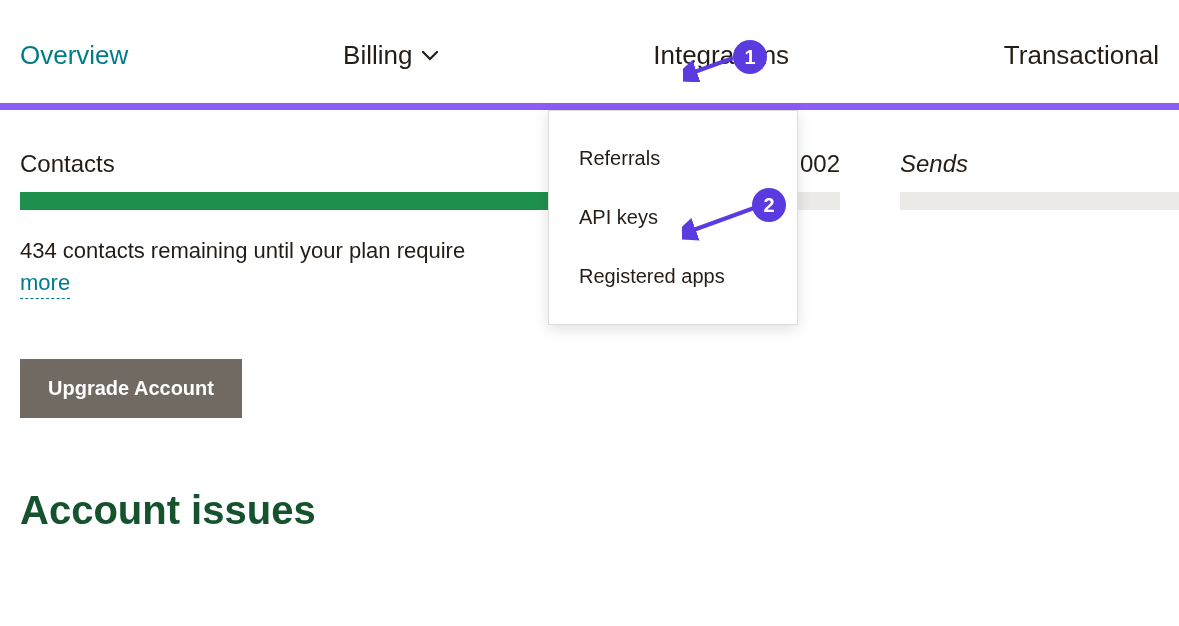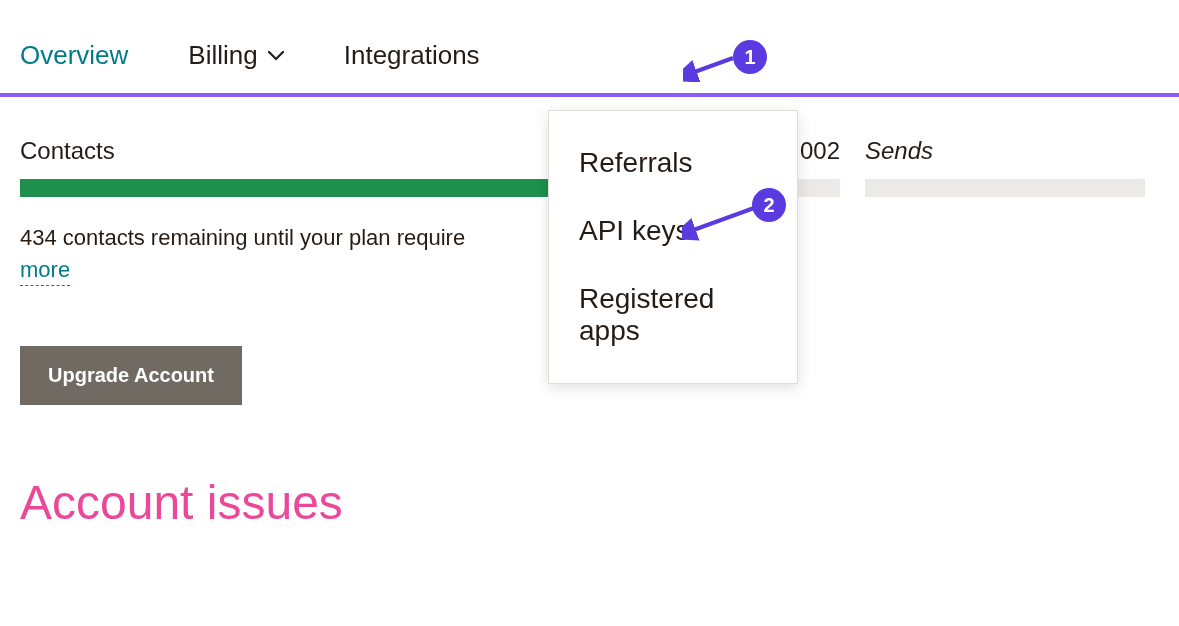--- a/index.html
+++ b/index.html
@@ -9,42 +9,43 @@
     color: #241c15;
     width: 1179px;
     height: 626px;
     position: relative;
     overflow: hidden;
   }
   .tabs {
     display: flex;
     align-items: center;
     gap: 60px;
-    padding: 40px 20px 22px 20px;
-    border-bottom: 4px solid #8b5cf6;
+    padding: 40px 20px 32px 20px;
+    border-bottom: 7px solid #8b5cf6;
+    justify-content: space-between;
   }
   .tab {
     font-size: 26px;
     font-weight: 500;
     color: #241c15;
     cursor: pointer;
     display: flex;
     align-items: center;
     gap: 10px;
   }
   .tab.active { color: #007c89; }
   .tab.open { color: #007c89; }
   .chev {
     display: inline-block;
   }
   .chev svg { display: block; }
   .stats {
     display: flex;
     padding: 40px 20px 0 20px;
-    gap: 25px;
+    gap: 60px;
   }
   .stat-col { flex: 0 0 auto; }
   .stat-col.contacts { width: 820px; }
   .stat-col.sends { width: 280px; font-style: italic; }
   .stat-head {
     display: flex;
     justify-content: space-between;
     align-items: baseline;
     margin-bottom: 14px;
   }
@@ -80,38 +81,38 @@
     background: #716a63;
     color: #fff;
     font-size: 20px;
     font-weight: 600;
     padding: 18px 28px;
     border: none;
     cursor: pointer;
   }
   .section-heading {
     margin: 70px 20px 0 20px;
-    font-size: 48px;
-    font-weight: 400;
-    color: #ec4899;
+    font-size: 40px;
+    font-weight: 700;
+    color: #14532d;
   }
   .dropdown {
     position: absolute;
     top: 110px;
     left: 548px;
     width: 250px;
     background: #fff;
     border: 1px solid #e0ddd8;
     box-shadow: 0 4px 14px rgba(0,0,0,0.12);
     padding: 18px 0;
     z-index: 10;
   }
   .dropdown-item {
     padding: 18px 30px;
-    font-size: 28px;
+    font-size: 20px;
     color: #241c15;
     cursor: pointer;
   }
   .callout {
     position: absolute;
     width: 34px;
     height: 34px;
     border-radius: 50%;
     background: #5b3be0;
     color: #fff;
@@ -137,20 +138,21 @@
   <div class="tab active">Overview</div>
   <div class="tab">
     <span>Billing</span>
     <span class="chev">
       <svg width="16" height="10" viewBox="0 0 16 10">
           <path d="M1 1 L8 8 L15 1" stroke="#241c15" stroke-width="2.2" fill="none" stroke-linecap="round"></path>
         </svg>
     </span>
   </div>
   <div class="tab">Integrations</div>
+  <div class="tab">Transactional</div>
 </nav>
 
 
 <div class="stats">
   <div class="stat-col contacts">
     <div class="stat-head">
       <span class="stat-label">Contacts</span>
       <span class="stat-value">002</span>
     </div>
     <div class="bar">

